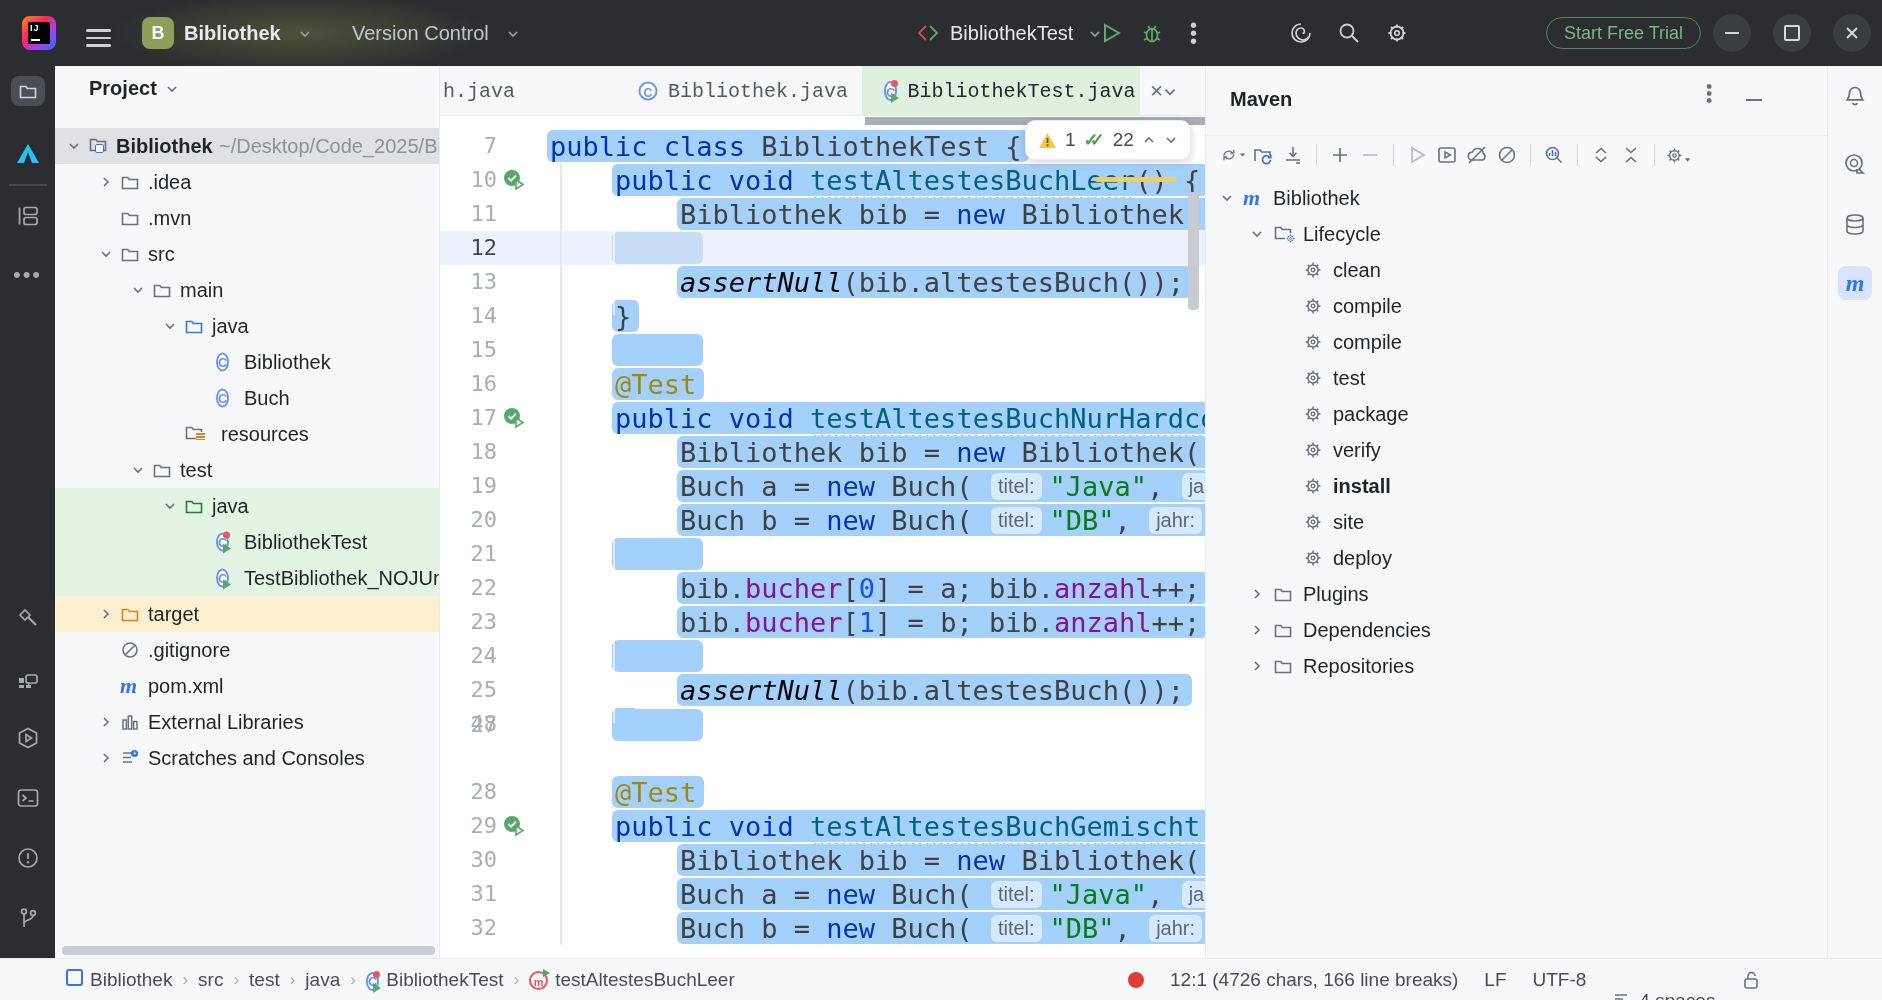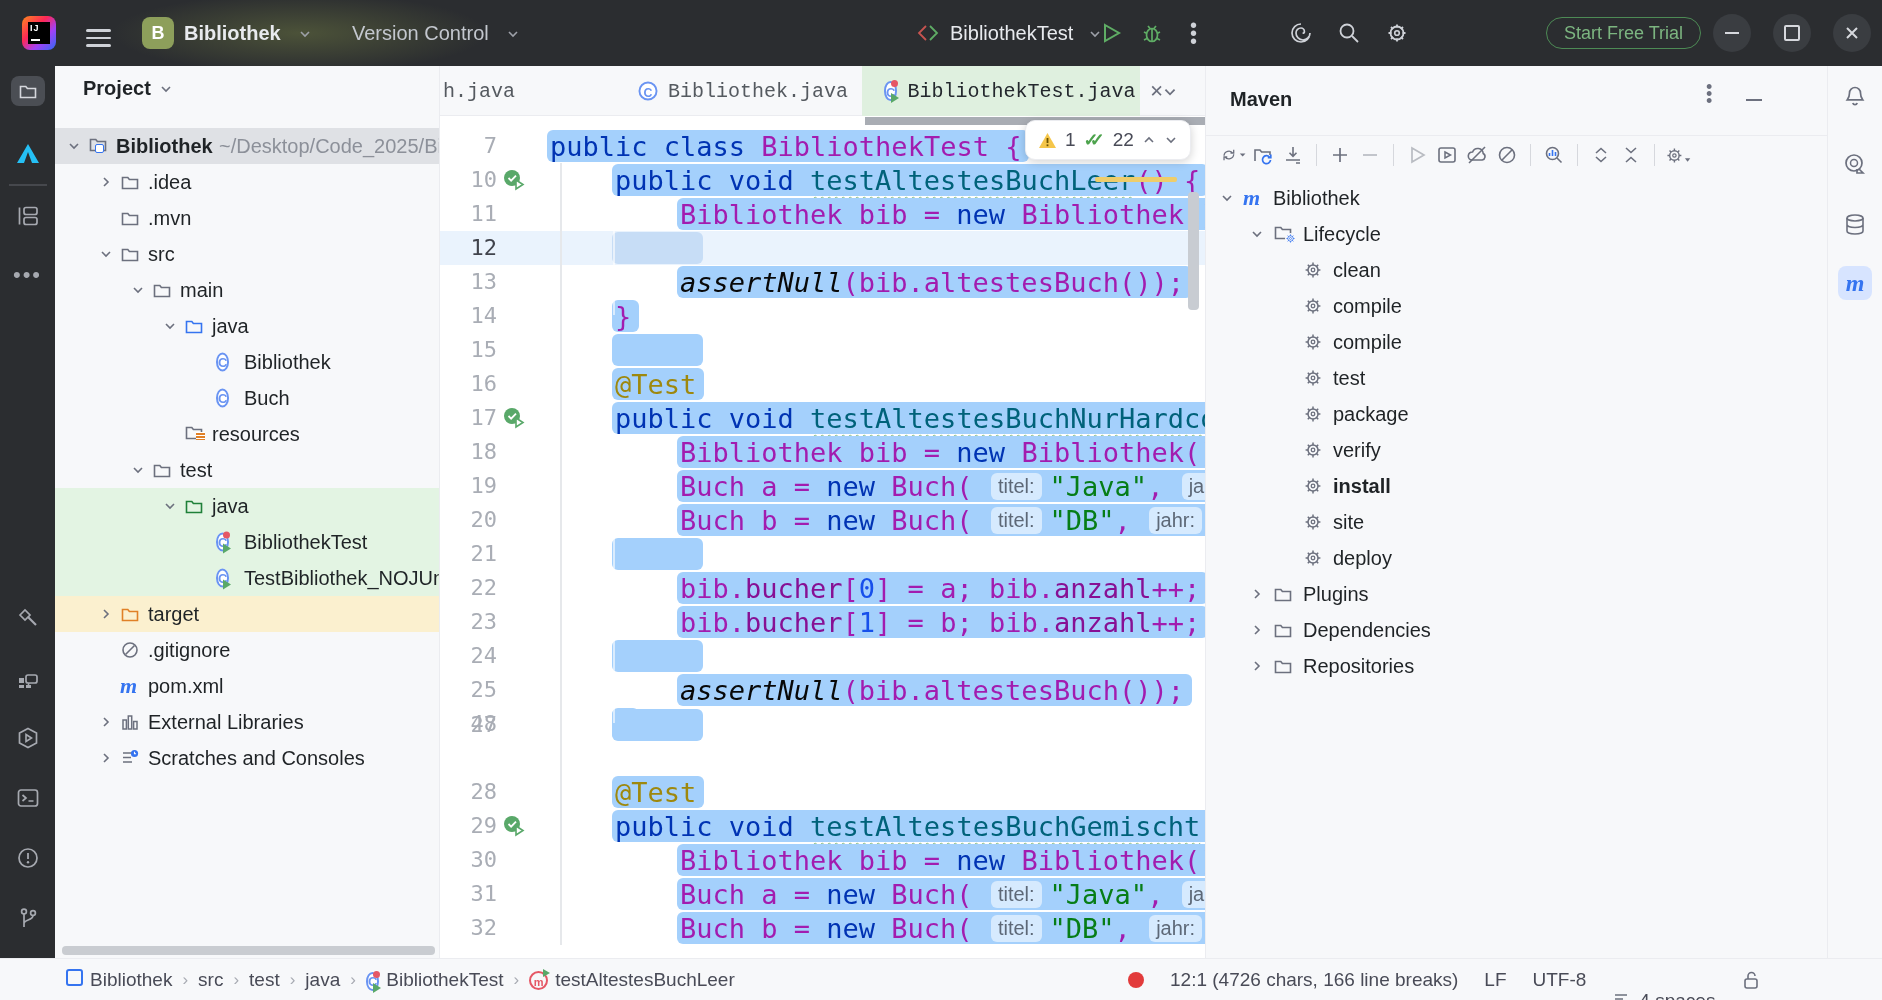--- a/index.html
+++ b/index.html
@@ -45,21 +45,21 @@
   #tabbar{position:absolute;left:0;top:0;width:765px;height:50px;background:#f7f8fa;border-bottom:1px solid #ebecf0;box-sizing:border-box;}
   .tab-label{font-size:20px;color:#555a60;white-space:nowrap;font-family:Liberation Mono, monospace;}
   .tab-active{background:#dff0df;}
   .tab-active .tab-label{color:#24282e;}
   .crow{position:absolute;left:0;width:765px;height:34px;}
   .lnum{position:absolute;left:0;top:4px;width:57px;text-align:right;
         font-family:"DejaVu Sans Mono",monospace;font-size:22px;color:#a9adb5;}
   .chip{position:absolute;top:1px;height:32px;display:inline-flex;align-items:center;
         background:#a4d0fc;border-radius:6px;padding:0 8px 0 3px;white-space:pre;
         font-family:"DejaVu Sans Mono",monospace;font-size:27px;}
-  .tk{color:#0033b3}.tp{color:#a21caf}.ts{color:#067d17}.tn{color:#1750eb}.tf{color:#871094}
+  .tk{color:#0033b3}.tp{color:#404040}.ts{color:#067d17}.tn{color:#1750eb}.tf{color:#871094}
   .ta{color:#9e880d}
   .td{color:#00627a;text-decoration:underline wavy #86bb86 1px;text-underline-offset:6px;}
   .ti{color:#080808;font-style:italic;}
   .th{font-family:"Liberation Sans",sans-serif;font-size:20px;color:#5d6877;
       background:rgba(255,255,255,.55);border-radius:6px;padding:2px 7px;margin:0 8px 0 2px;}
   .guide{position:absolute;width:1.5px;z-index:2;}
   #widget{position:absolute;left:585px;top:54px;height:38px;background:#fff;border:1px solid #ebecf0;
           border-radius:10px;box-shadow:0 2px 10px rgba(0,0,0,.18);display:flex;align-items:center;
           padding:0 12px;gap:8px;z-index:6;}
   #widget .num{font-size:19px;color:#494b57;}
@@ -212,21 +212,21 @@
       <div class="sicon" style="top: 840px;">
         <svg width="24" height="24" viewBox="0 0 24 24">
           <circle cx="8" cy="5.5" r="2.4" fill="none" stroke="#a6a9b0" stroke-width="1.7"></circle>
           <circle cx="17" cy="7" r="2.4" fill="none" stroke="#a6a9b0" stroke-width="1.7"></circle>
           <path d="M8 8 v13 M17 9.5 c0 5 -9 4 -9 8" fill="none" stroke="#a6a9b0" stroke-width="1.7"></path>
         </svg>
       </div>
     </div>
 
   <div id="project">
-    <div class="abs" style="left:28px;top:11px;display:flex;align-items:center;gap:8px;">
+    <div class="abs" style="left:34px;top:11px;display:flex;align-items:center;gap:8px;">
       <span class="panel-title">Project</span>
       <svg width="14" height="14" viewBox="0 0 14 14">
         <polyline points="3,5 7,9 11,5" fill="none" stroke="#6c707e" stroke-width="1.6"></polyline>
         </svg>
     </div>
     <div id="ptree">
         <div class="trow" style="top: 62px; background: rgb(223, 225, 229);">
           <span class="ticn" style="left:11px;">
             <svg width="16" height="16" viewBox="0 0 16 16">
               <polyline points="4,6 8,10 12,6" fill="none" stroke="#6c707e" stroke-width="1.6"></polyline>
@@ -307,21 +307,21 @@
           <span class="ticn lbl" style="left:189px;">Buch</span>
         </div>
         <div class="trow" style="top: 350px;">
           <span class="ticn" style="left:129px;"><span style="position:relative;display:inline-block;"><svg width="20" height="20" viewBox="0 0 20 20">
                 <path d="M2.5 16.5 v-11 h5.3 l1.6 2 h8.1 v9 z" fill="none" stroke="#6c707e" stroke-width="1.6"></path>
               </svg><span style="position:absolute;right:-1px;bottom:2px;width:9px;height:8px;background:#fff;">
                 <i style="display:block;height:1.8px;background:#e08027;margin:1px 0;"></i>
                 <i style="display:block;height:1.8px;background:#e08027;margin:1px 0;"></i>
                 <i style="display:block;height:1.8px;background:#e08027;margin:1px 0;"></i>
               </span></span></span>
-          <span class="ticn lbl" style="left:157px;">resources</span>
+          <span class="ticn lbl" style="left:166px;">resources</span>
         </div>
         <div class="trow" style="top: 386px;">
           <span class="ticn" style="left:75px;">
             <svg width="16" height="16" viewBox="0 0 16 16">
               <polyline points="4,6 8,10 12,6" fill="none" stroke="#6c707e" stroke-width="1.6"></polyline>
             </svg>
           </span>
           <span class="ticn" style="left:97px;">
             <svg width="20" height="20" viewBox="0 0 20 20">
               <path d="M2.5 16.5 v-11 h5.3 l1.6 2 h8.1 v9 z" fill="none" stroke="#6c707e" stroke-width="1.6"></path>

